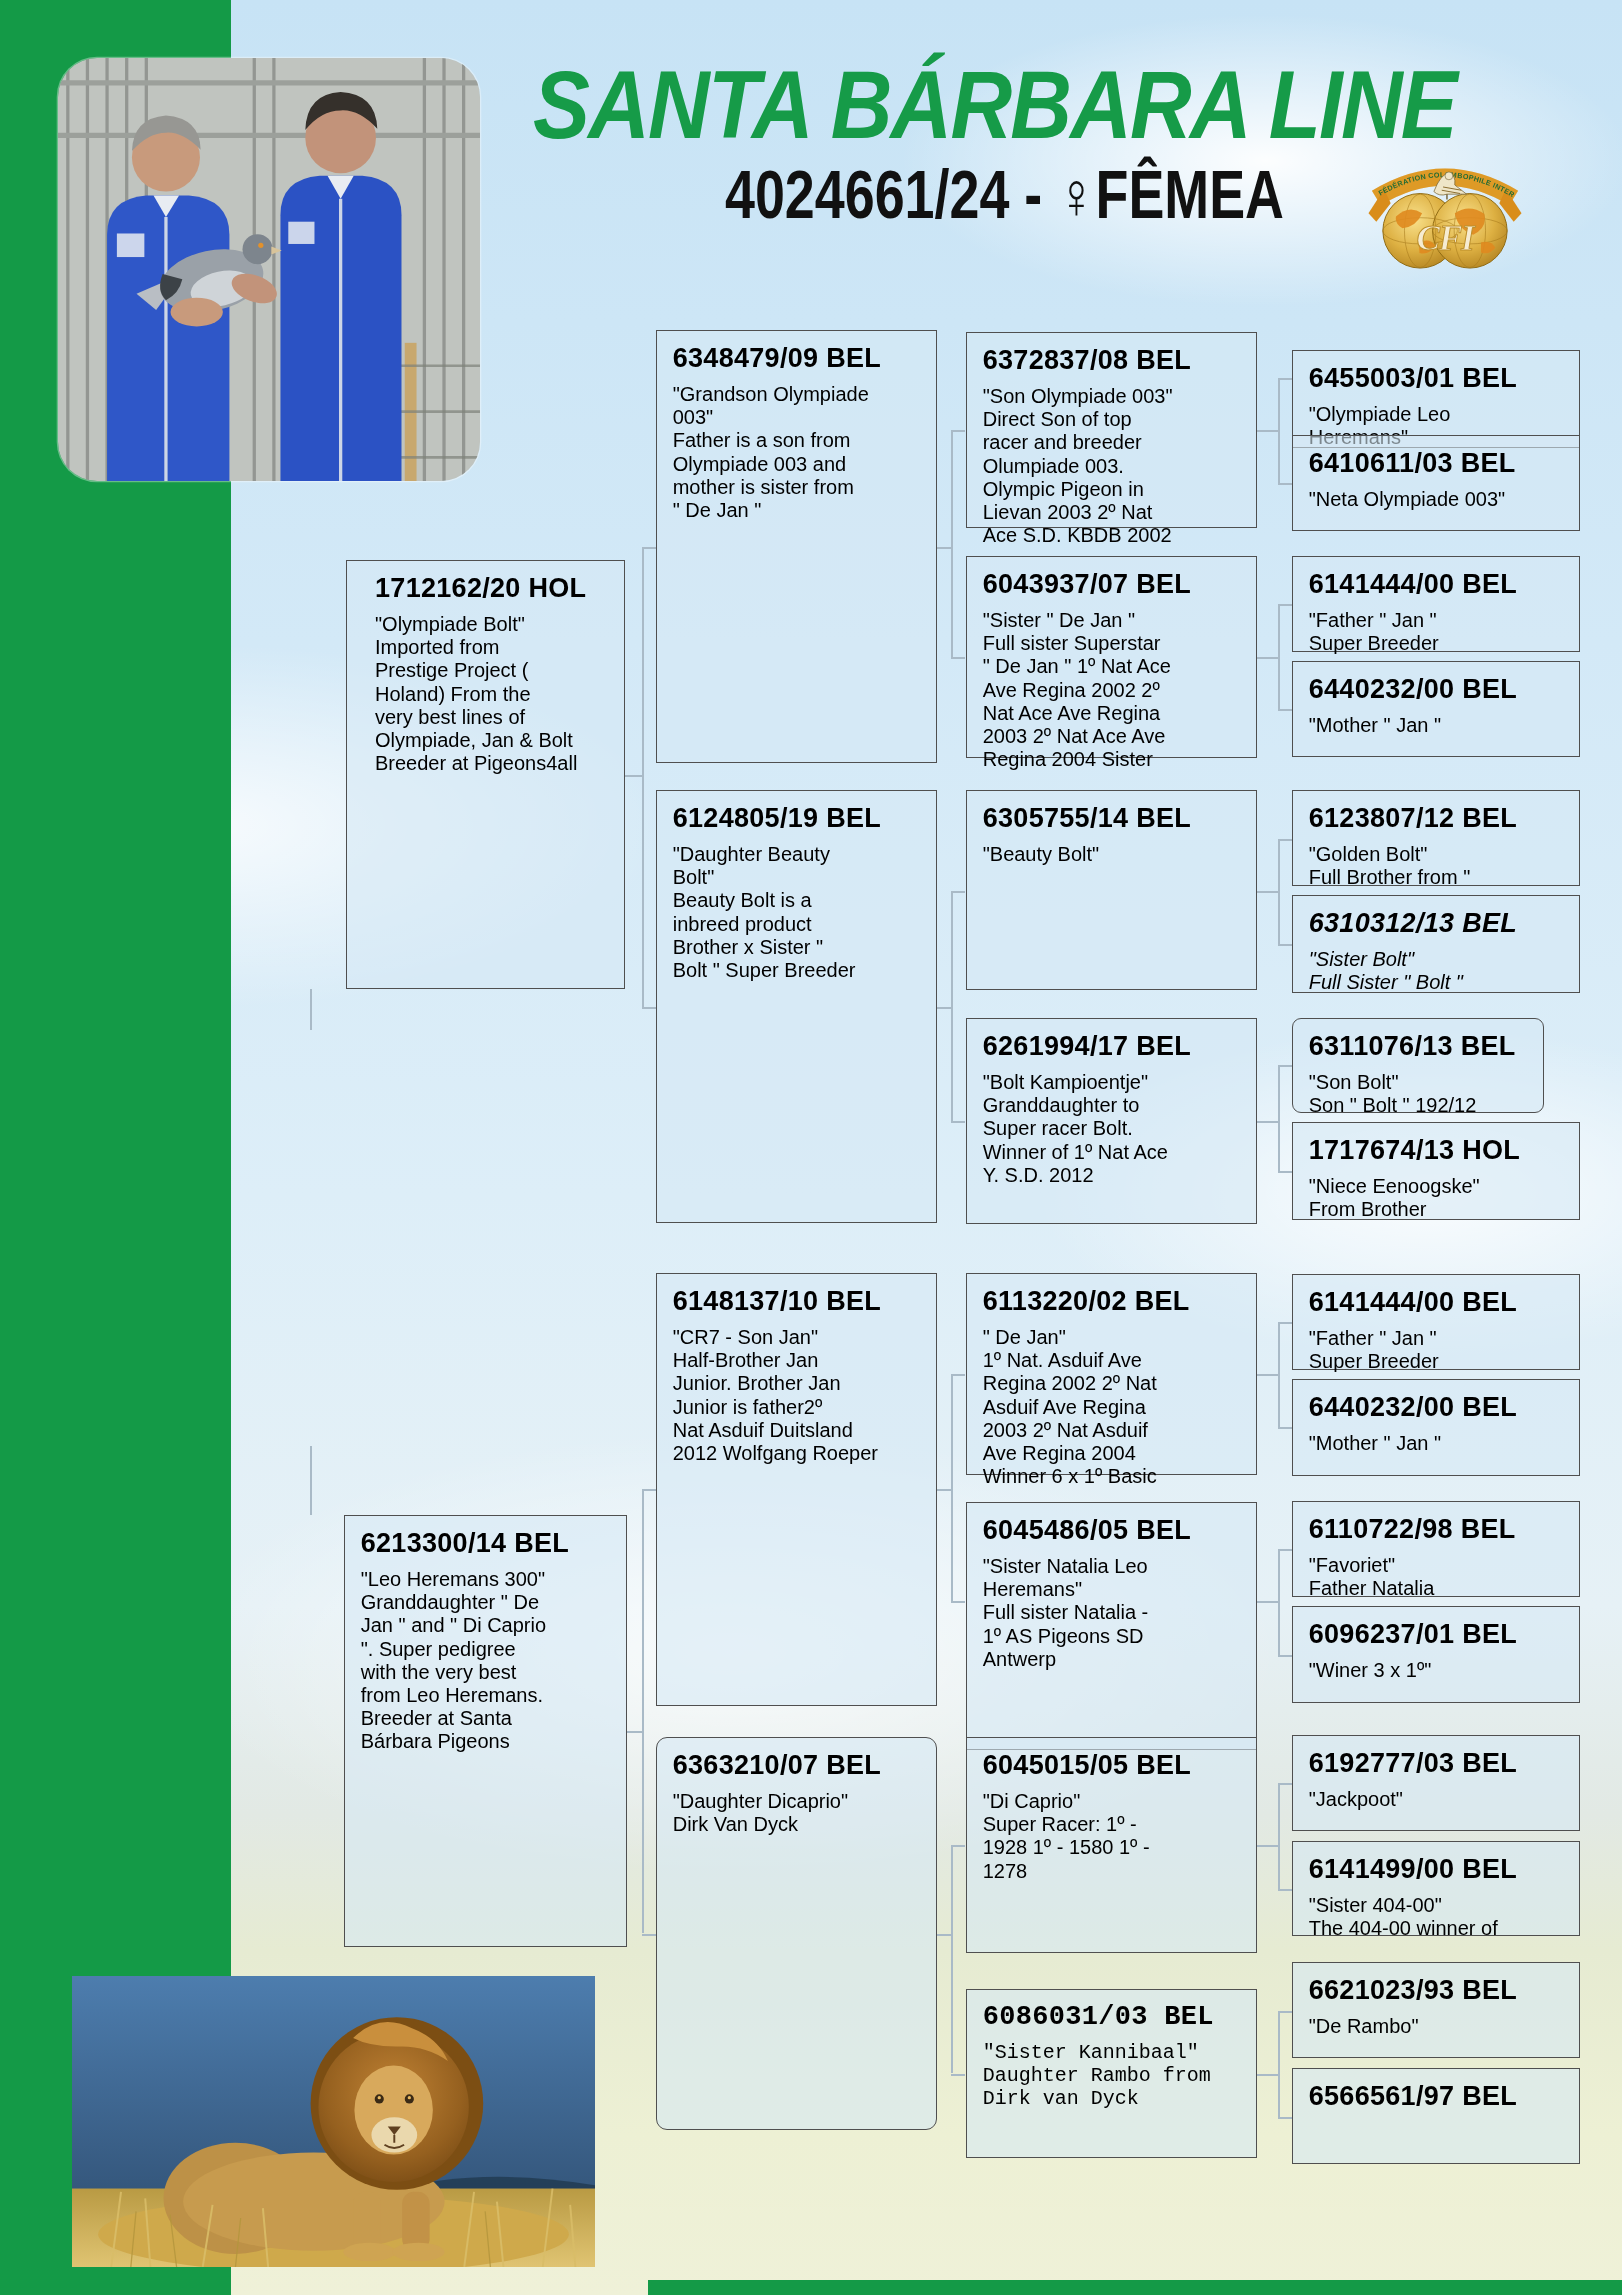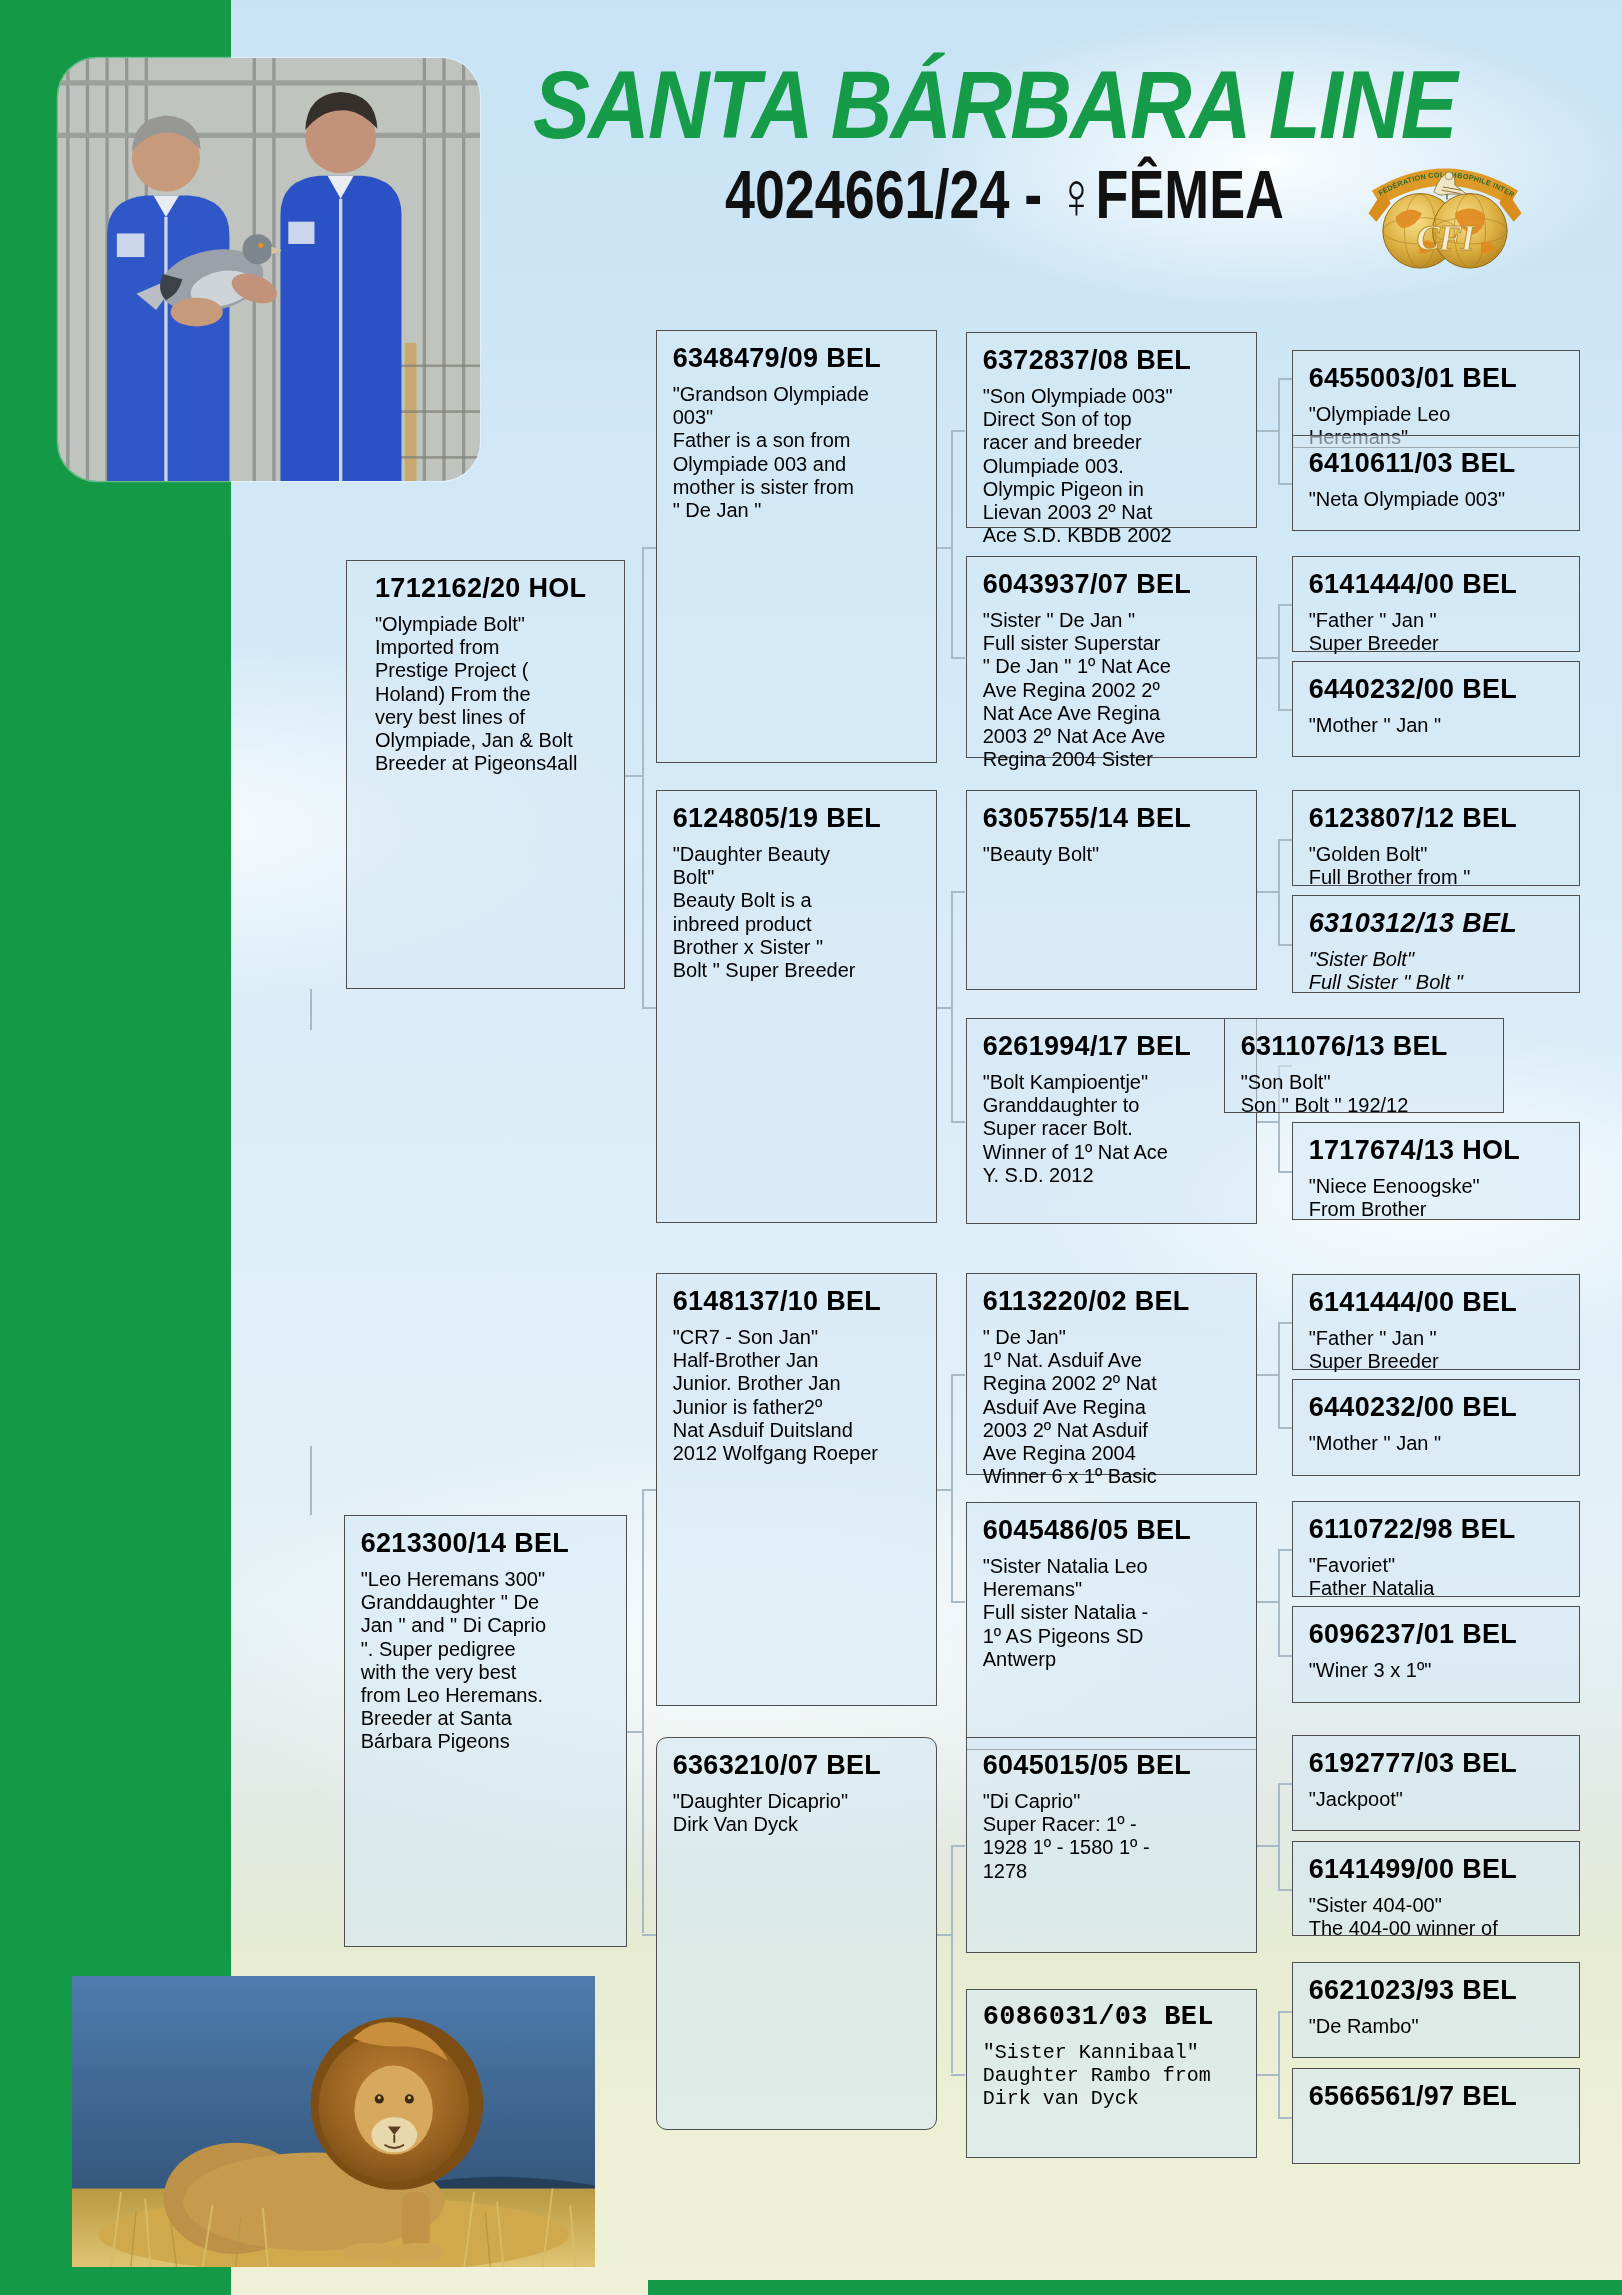--- a/index.html
+++ b/index.html
@@ -368,21 +368,21 @@
       <div class="pbox" style="left: 1292px; top: 790px; width: 288px; height: 96px;">
         <div class="ring">6123807/12 BEL</div>
         <div class="desc">"Golden Bolt"
 Full Brother from "</div>
       </div>
       <div class="pbox" style="left: 1292px; top: 895px; width: 288px; height: 98px; font-style: italic;">
         <div class="ring">6310312/13 BEL</div>
         <div class="desc">"Sister Bolt"
 Full Sister " Bolt "</div>
       </div>
-      <div class="pbox" style="left: 1224px; top: 1018px; width: 280px; height: 95px;">
+      <div class="pbox" style="left: 1292px; top: 1018px; width: 252px; height: 95px; border-radius: 9px;">
         <div class="ring">6311076/13 BEL</div>
         <div class="desc">"Son Bolt"
 Son " Bolt " 192/12</div>
       </div>
       <div class="pbox" style="left: 1292px; top: 1122px; width: 288px; height: 98px;">
         <div class="ring">1717674/13 HOL</div>
         <div class="desc">"Niece  Eenoogske"
 From Brother</div>
       </div>
       <div class="pbox" style="left: 1292px; top: 1274px; width: 288px; height: 96px;">

